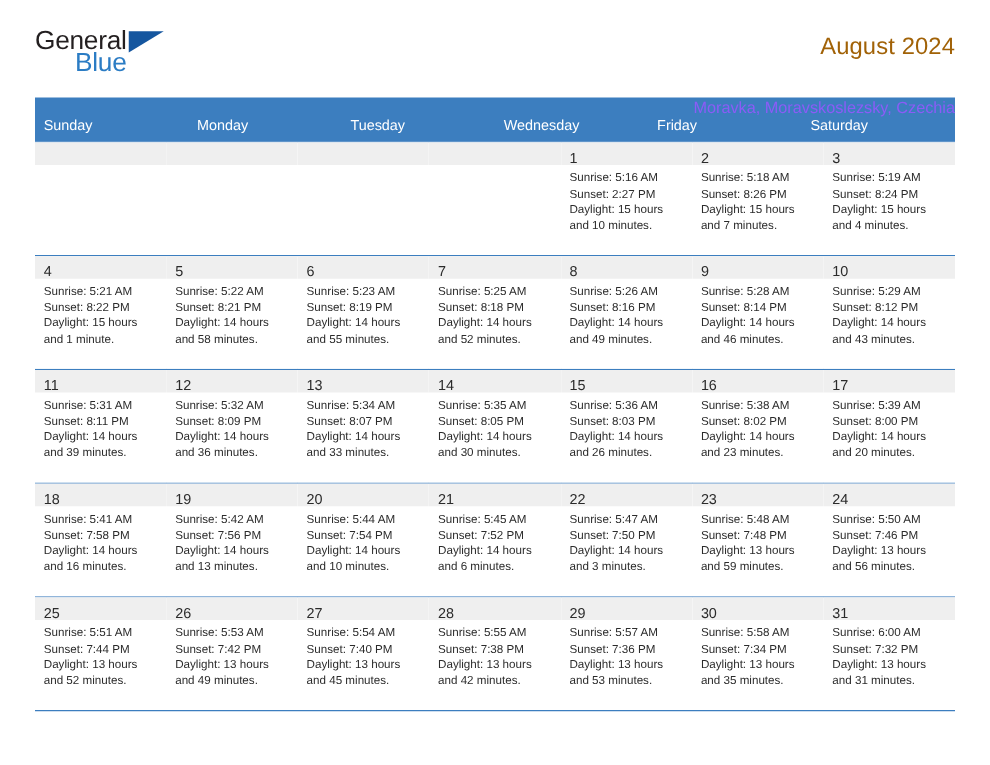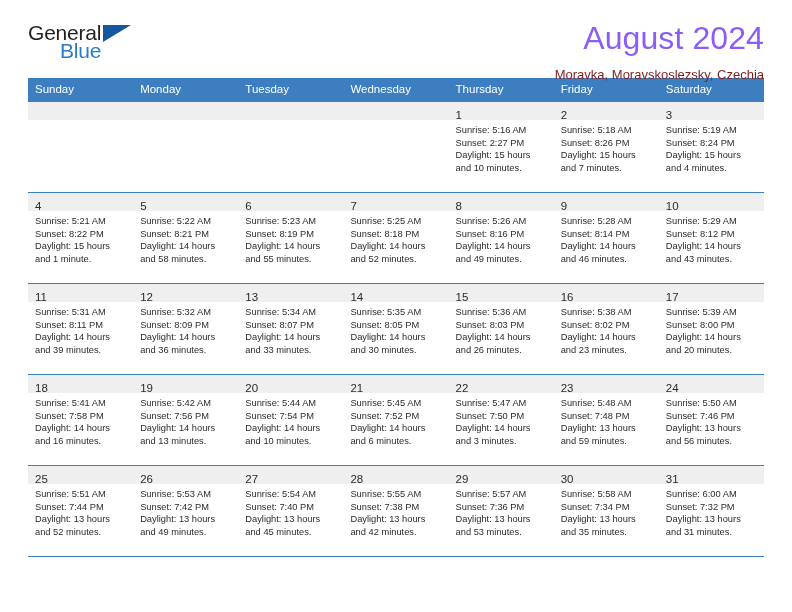--- a/index.html
+++ b/index.html
@@ -62,45 +62,45 @@
     width: 0;
     height: 0;
     border-left: 28px solid #15569f;
     border-bottom: 17px solid transparent;
   }
   .title-block {
     text-align: right;
     padding-top: 0px;
   }
   .cal-title {
-    font-size: 32px;
+    font-size: 19px;
     font-weight: normal;
-    color: #8b5cf6;
+    color: #a16207;
     line-height: 32px;
     letter-spacing: 0.1px;
   }
   .cal-subtitle {
     font-size: 13px;
-    color: #7f1d1d;
+    color: #8b5cf6;
     line-height: 18px;
-    margin-top: 12px;
+    margin-top: 23px;
   }
 
   
   .calendar {
     margin-top: 6px;
     width: 736px;
   }
   .dow-row {
     display: flex;
     background: #3c7ebf;
   }
   .dow-cell {
     flex: 1 1 0;
-    padding: 4px 0 5px 7px;
+    padding: 16px 0 5px 7px;
     box-sizing: border-box;
     font-size: 11.5px;
     color: #ffffff;
     line-height: 14px;
   }
   .week-row {
     display: flex;
     border-top: 1.5px solid #3c7ebf;
   }
   .day-cell {
@@ -154,21 +154,20 @@
       <div class="cal-subtitle">Moravka, Moravskoslezsky, Czechia</div>
     </div>
   </div>
 
   <div class="calendar">
     <div class="dow-row">
       <div class="dow-cell">Sunday</div>
       <div class="dow-cell">Monday</div>
       <div class="dow-cell">Tuesday</div>
       <div class="dow-cell">Wednesday</div>
-      <div class="dow-cell">Thursday</div>
       <div class="dow-cell">Friday</div>
       <div class="dow-cell">Saturday</div>
     </div>
     <div id="weeks-container">
         <div class="week-row">
           <div class="day-cell empty">
             <div class="day-num-strip"><span class="day-num"></span></div>
             <div class="day-body"></div>
           </div>
           <div class="day-cell empty">

